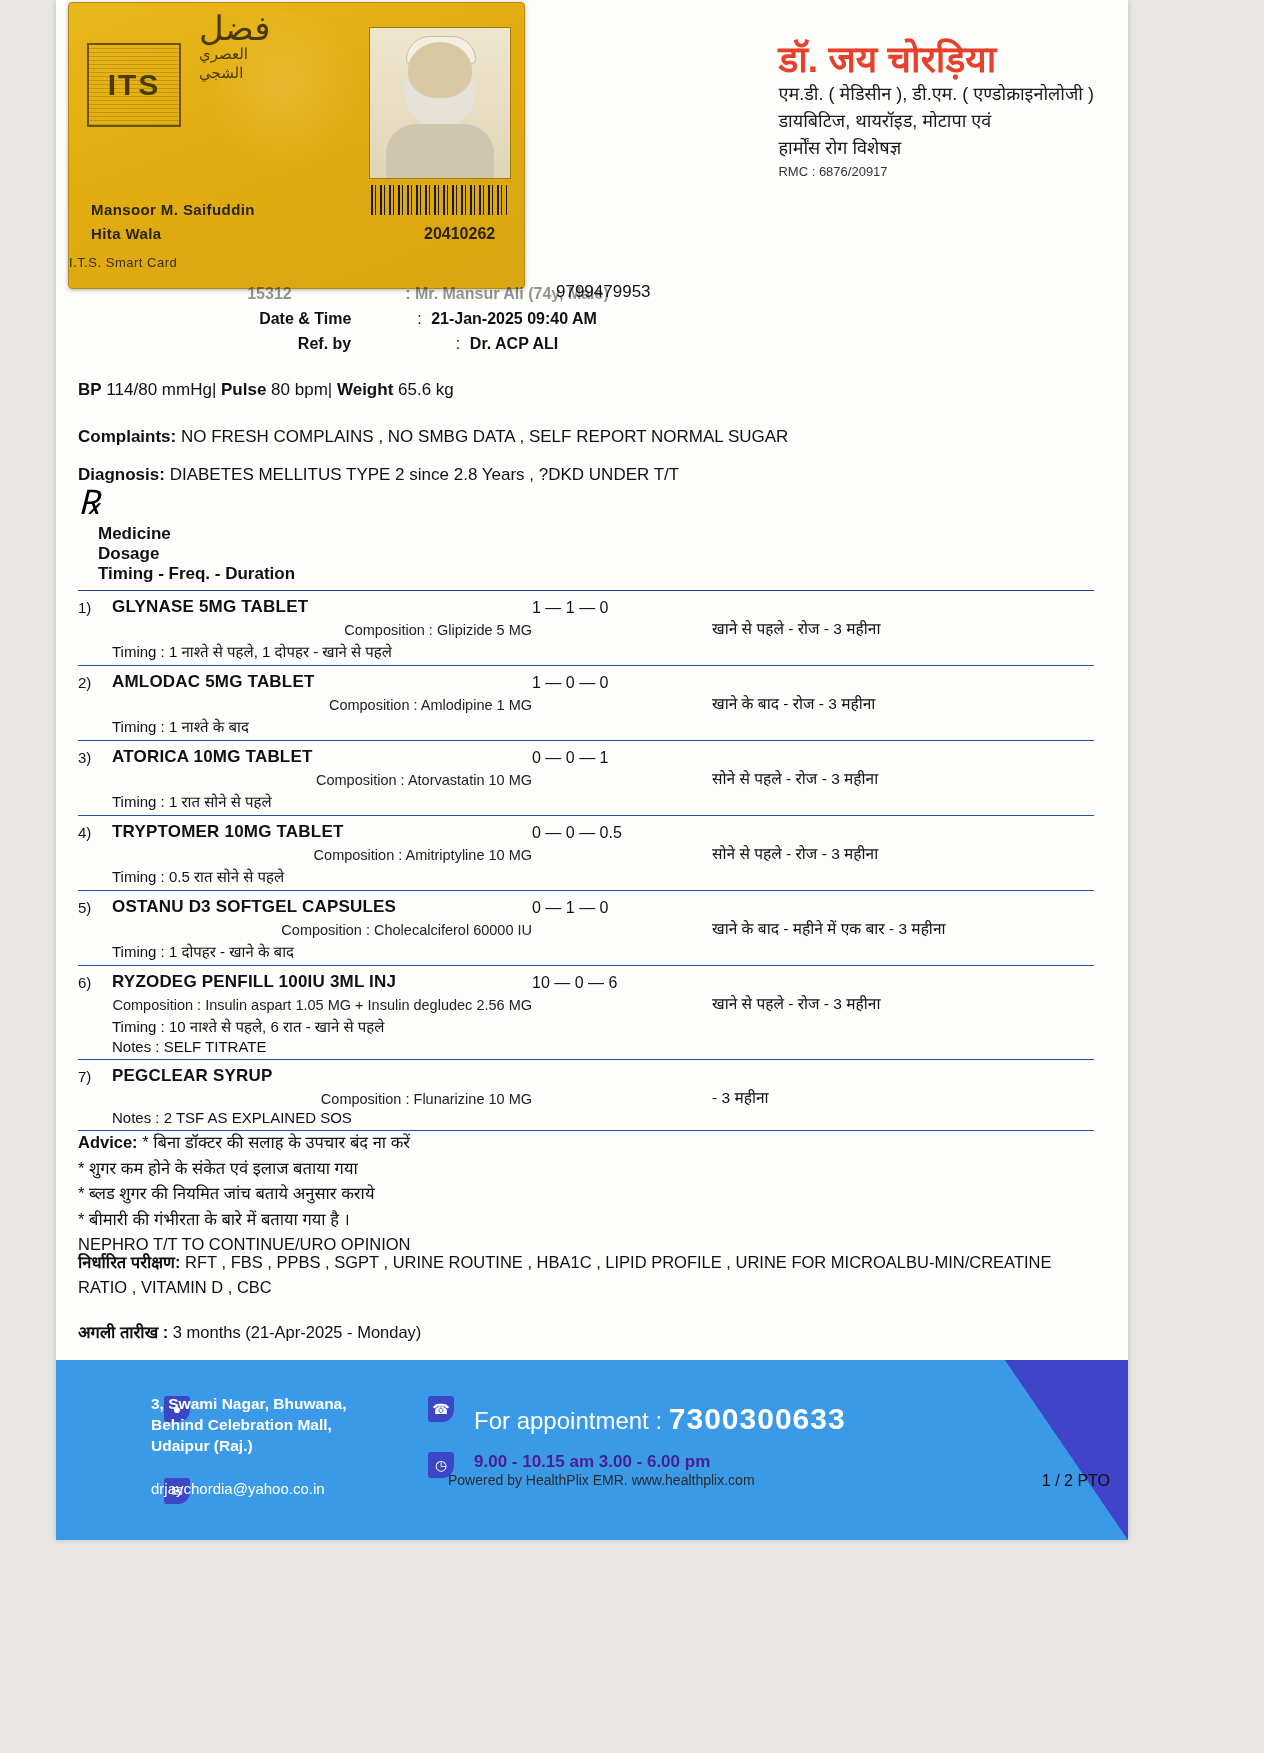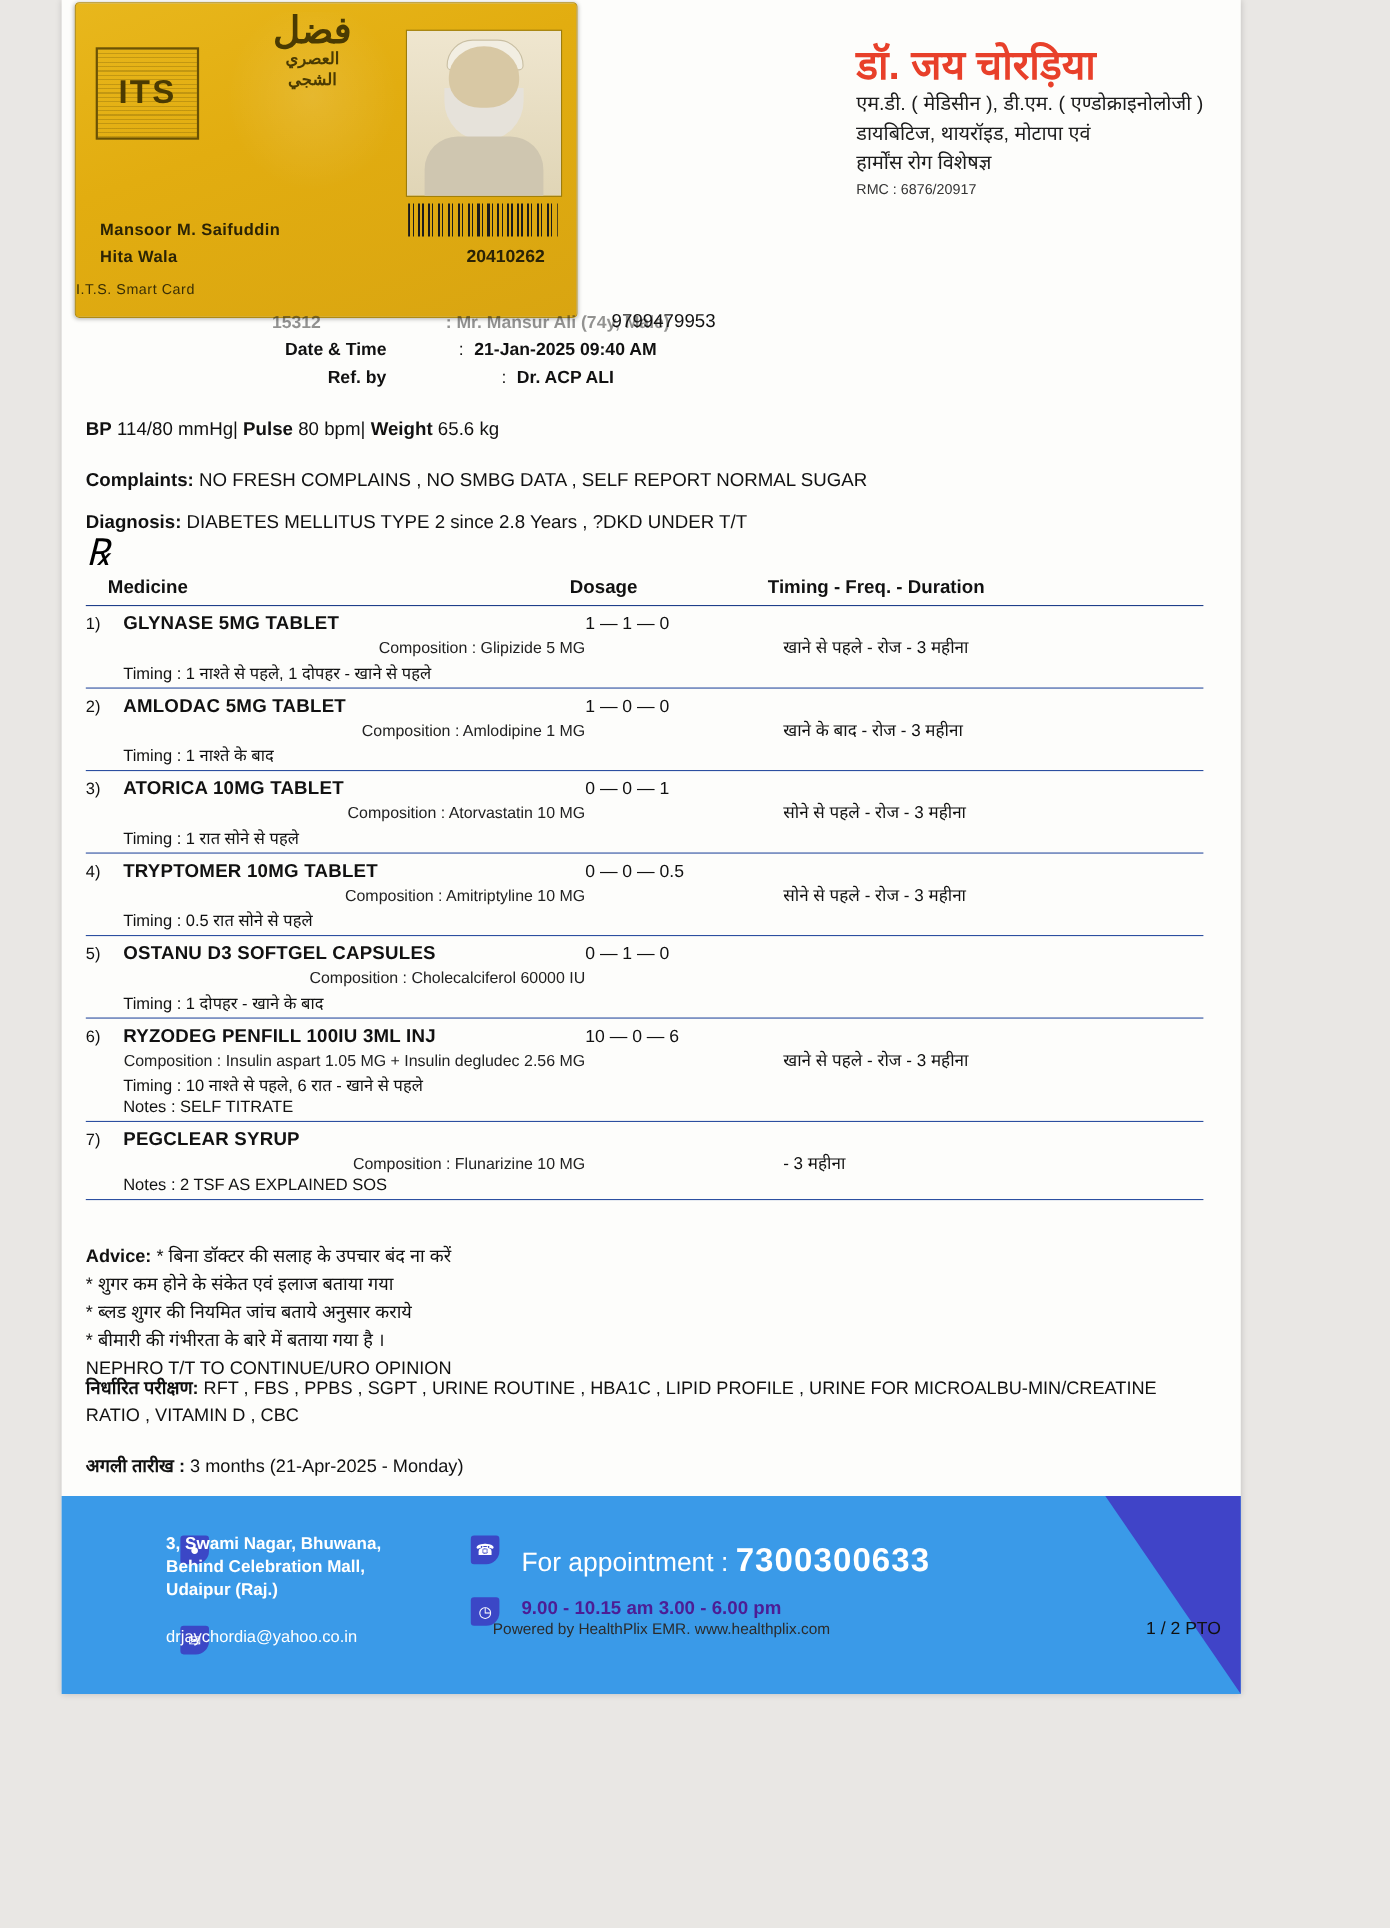--- a/index.html
+++ b/index.html
@@ -27,23 +27,22 @@
   }
   .sc-emblem{
     position:absolute;left:18px;top:20px;width:90px;height:80px;
     border:2px solid #6a5205;border-radius:0;
     background:repeating-linear-gradient(0deg,rgba(90,70,5,.25) 0 1px,transparent 1px 4px);
     color:#4a3a02;font-weight:bold;font-size:30px;
     display:flex;align-items:center;justify-content:center;letter-spacing:2px;margin-top:20px;
   }
   .sc-arabic{
     position:absolute;left:130px;top:8px;width:170px;height:170px;
-    color:#4a3a02;font-size:15px;text-align:center;line-height:1.25;
+    color:#4a3a02;font-size:15px;text-align:left;line-height:1.25;
     background:radial-gradient(ellipse at 50% 45%, rgba(255,255,255,.12), transparent 65%);
-    font-weight:bold;
   }
   .sc-arabic .crown{font-size:34px;display:block;line-height:1;}
   .sc-photo{
     position:absolute;left:300px;top:24px;width:140px;height:150px;
     background:linear-gradient(180deg,#efe6cf 0%,#e0d5b6 100%);
     border:1px solid #9c7c0c;overflow:hidden;
   }
   .sc-photo .head{
     position:absolute;left:38px;top:14px;width:64px;height:56px;border-radius:50% 50% 45% 45%;
     background:#d8c8a4;
@@ -82,21 +81,21 @@
   .meta .row.faded{opacity:.45;}
   .phone{position:absolute;left:500px;top:282px;font-size:17px;color:#111;}
   
   .vitals{position:absolute;left:22px;top:380px;font-size:17px;color:#111;}
   .vitals b{font-weight:bold;}
   .sec{position:absolute;left:22px;font-size:17px;color:#111;line-height:1.5;width:1010px;}
   .sec b{font-weight:bold;}
   .rx{position:absolute;left:22px;top:478px;font-family:"Liberation Serif",serif;font-size:34px;font-style:italic;}
   
   .tbl{position:absolute;left:22px;top:520px;width:1016px;font-size:15px;color:#111;}
-  .thead{display:flex;font-weight:bold;font-size:17px;padding:4px 0 6px 20px;border-bottom:1px solid #1f3f8a;}
+  .thead{display:flex;font-weight:bold;font-size:17px;padding:4px 0 6px 20px;border-bottom:1px solid #1f3f8a;flex-direction:column;}
   .thead .c1{width:420px;}
   .thead .c2{width:180px;}
   .thead .c3{flex:1;}
   .trow{display:flex;border-bottom:1px solid #2c4fa0;padding:6px 0 4px 0;position:relative;min-height:52px;}
   .idx{width:34px;font-size:15px;padding-top:2px;}
   .minfo{width:420px;}
   .mname{font-weight:bold;font-size:17px;letter-spacing:.2px;}
   .mcomp{font-size:14.5px;color:#222;padding-top:5px;text-align:right;}
   .mtime{font-size:15px;color:#111;padding-top:3px;}
   .mnotes{font-size:15px;color:#111;padding-top:2px;}
@@ -258,20 +257,21 @@
     </div>
 
     <div class="trow">
       <div class="idx">5)</div>
       <div class="minfo">
         <div class="mname">OSTANU D3 SOFTGEL CAPSULES</div>
         <div class="mcomp">Composition :  Cholecalciferol 60000 IU</div>
         <div class="mtime">Timing  :   1  दोपहर - खाने के बाद</div>
       </div>
       <div class="dose">0 — 1 — 0</div>
+      <div class="freq">खाने के बाद - महीने में एक बार - 3 महीना</div>
     </div>
 
     <div class="trow">
       <div class="idx">6)</div>
       <div class="minfo">
         <div class="mname">RYZODEG PENFILL 100IU 3ML INJ</div>
         <div class="mcomp">Composition :  Insulin aspart 1.05 MG + Insulin degludec 2.56 MG</div>
         <div class="mtime">Timing  :   10  नाश्ते से पहले,  6  रात - खाने से पहले</div>
         <div class="mnotes">Notes : SELF TITRATE</div>
       </div>

